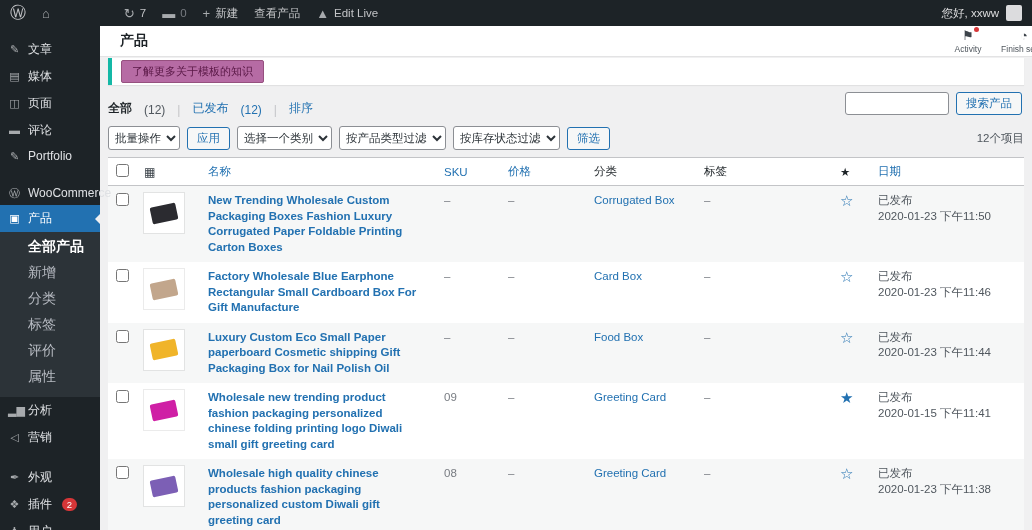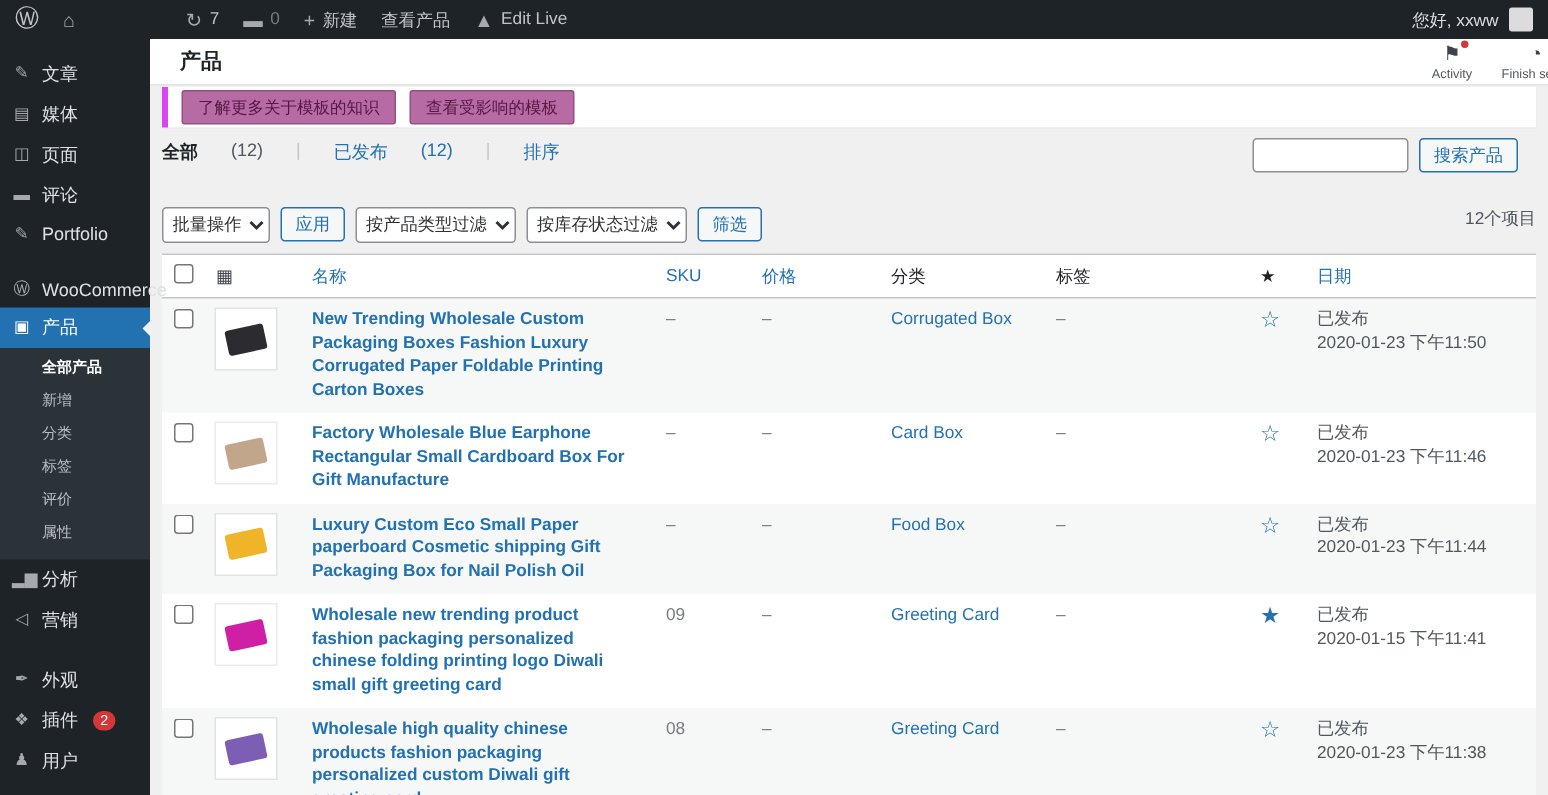--- a/index.html
+++ b/index.html
@@ -18,49 +18,49 @@
   .avatar{width:16px;height:16px;background:#dcdcde;border-radius:2px}
 
   
   .sidebar{position:absolute;top:26px;left:0;bottom:0;width:100px;background:#1d2327;color:#dfe1e4;padding-top:10px;z-index:20}
   .menu-item{display:flex;align-items:center;gap:7px;padding:5px 8px;cursor:pointer;position:relative;font-size:12px}
   .mi-icon{width:13px;flex:none;color:#a7aaad;font-size:11px;text-align:center;line-height:1}
   .menu-item.active{background:#2271b1;color:#fff}
   .menu-item.active .mi-icon{color:#fff}
   .menu-item.active::after{content:"";position:absolute;right:0;top:50%;margin-top:-5px;border:5px solid transparent;border-right-color:#f0f0f1}
   .submenu{background:#2c3338;padding:2px 0 7px}
-  .submenu-item{padding:4px 0 4px 28px;color:#b8bcc3;font-size:10px;cursor:pointer;white-space:nowrap}
+  .submenu-item{padding:4px 0 4px 28px;color:#b8bcc3;font-size:14px;cursor:pointer;white-space:nowrap}
   .submenu-item.current{color:#fff;font-weight:700}
   .badge{margin-left:3px;min-width:15px;text-align:center;border-radius:9px;padding:1px 4px;font-size:9.5px;color:#fff;display:inline-block;line-height:1.2}
   .badge.red{background:#d63638}
   .gap-top{margin-top:13px}
 
   
   .main{position:absolute;left:100px;top:26px;right:0;bottom:0;overflow:hidden}
   .page-head{height:30px;background:#fff;display:flex;align-items:stretch;padding-left:20px;position:relative;box-shadow:0 1px 0 rgba(0,0,0,.05)}
   .page-title{font-size:14px;font-weight:700;color:#1d2327;align-self:center}
   .head-tools{margin-left:auto;display:flex;gap:4px}
   .tool{display:flex;flex-direction:column;align-items:center;justify-content:center;font-size:8.5px;color:#50575e;width:52px;cursor:pointer;gap:2px}
   .tool-icon{font-size:13px;color:#3c434a;position:relative;line-height:1}
   .dot{position:absolute;top:-2px;right:-5px;width:5px;height:5px;border-radius:50%;background:#d63638}
   .tool.clip{margin-right:-18px}
 
   .content{padding:2px 8px 0}
-  .notice{background:#fff;border-left:4px solid #d946ef;box-shadow:0 1px 1px rgba(0,0,0,.06);height:27px;display:flex;align-items:center;gap:9px;padding-left:9px;margin-bottom:8px}
+  .notice{background:#fff;border-left:4px solid #14b8a6;box-shadow:0 1px 1px rgba(0,0,0,.06);height:27px;display:flex;align-items:center;gap:9px;padding-left:9px;margin-bottom:8px}
   .notice-btn{background:#b66ba4;border:1px solid #96507f;color:#581745;font-size:11px;padding:3px 10px;border-radius:2px;cursor:pointer}
 
-  .views-row{position:relative;font-size:12px;height:24px;display:flex;align-items:flex-start;gap:22px;color:#c3c4c7}
+  .views-row{position:relative;font-size:12px;height:24px;display:flex;align-items:flex-end;gap:12px;color:#c3c4c7}
   .view-strong{color:#1d2327;font-weight:700}
   .view-count{color:#50575e}
   a.view-link,.view-count-link{color:#2271b1}
-  .search-box{position:absolute;right:12px;top:-1px;display:flex;gap:7px}
+  .search-box{position:absolute;right:2px;top:-1px;display:flex;gap:7px}
   .search-input{width:104px;height:23px;border:1px solid #8c8f94;border-radius:3px;background:#fff;padding:0 4px;font-size:11.5px}
   .btn-secondary{background:#f6f7f7;border:1px solid #2271b1;color:#2271b1;border-radius:3px;font-size:11.5px;padding:0 9px;height:23px;cursor:pointer;white-space:nowrap}
 
-  .controls-row{display:flex;gap:7px;margin:21px 0 7px}
+  .controls-row{display:flex;gap:7px;align-items:center;margin:9px 0 7px}
   select.ctrl{height:24px;border:1px solid #8c8f94;border-radius:3px;background:#fff;color:#2c3338;font-size:11.5px;padding:0 2px;cursor:pointer}
   .items-count{margin-left:auto;color:#50575e;font-size:11.5px}
 
   table.products{width:100%;border-collapse:collapse;background:#fff;border-top:1px solid #c3c4c7;border-bottom:1px solid #c3c4c7;font-size:11.5px;table-layout:fixed}
   thead th{text-align:left;font-weight:400;padding:6px 8px;border-bottom:1px solid #c3c4c7;color:#2271b1;white-space:nowrap;background:#fff}
   thead th.plain{color:#1d2327}
   thead th.icon-th{color:#3c434a;font-size:12px}
   tbody tr:nth-child(odd){background:#f6f7f7}
   td{padding:7px 8px;vertical-align:top;color:#50575e;line-height:1.35}
   td.dash{color:#787c82}
@@ -180,40 +180,40 @@
       <span class="tool clip">
         <span class="tool-icon">◔</span>
         <span>Finish setup</span>
       </span>
     </span>
   </div>
 
   <div class="content">
     <div class="notice">
       <button class="notice-btn">了解更多关于模板的知识</button>
-      <button class="notice-btn">查看受影响的模板</button>
     </div>
 
     <div class="views-row">
       <span class="view-strong">全部</span>
       <span class="view-count">(12)</span>
       <span>|</span>
       <a class="view-link">已发布</a>
       <span class="view-count-link">(12)</span>
       <span>|</span>
       <a class="view-link">排序</a>
       <span class="search-box">
         <input class="search-input" type="text" style="">
         <button class="btn-secondary">搜索产品</button>
       </span>
     </div>
 
     <div class="controls-row">
       <select class="ctrl"><option>批量操作</option></select>
       <button class="btn-secondary">应用</button>
+      <select class="ctrl"><option>选择一个类别</option></select>
       <select class="ctrl"><option>按产品类型过滤</option></select>
       <select class="ctrl"><option>按库存状态过滤</option></select>
       <button class="btn-secondary">筛选</button>
       <span class="items-count">12个项目</span>
     </div>
 
     <table class="products">
       <colgroup>
           <col style="width:28px">
           <col style="width:64px">

